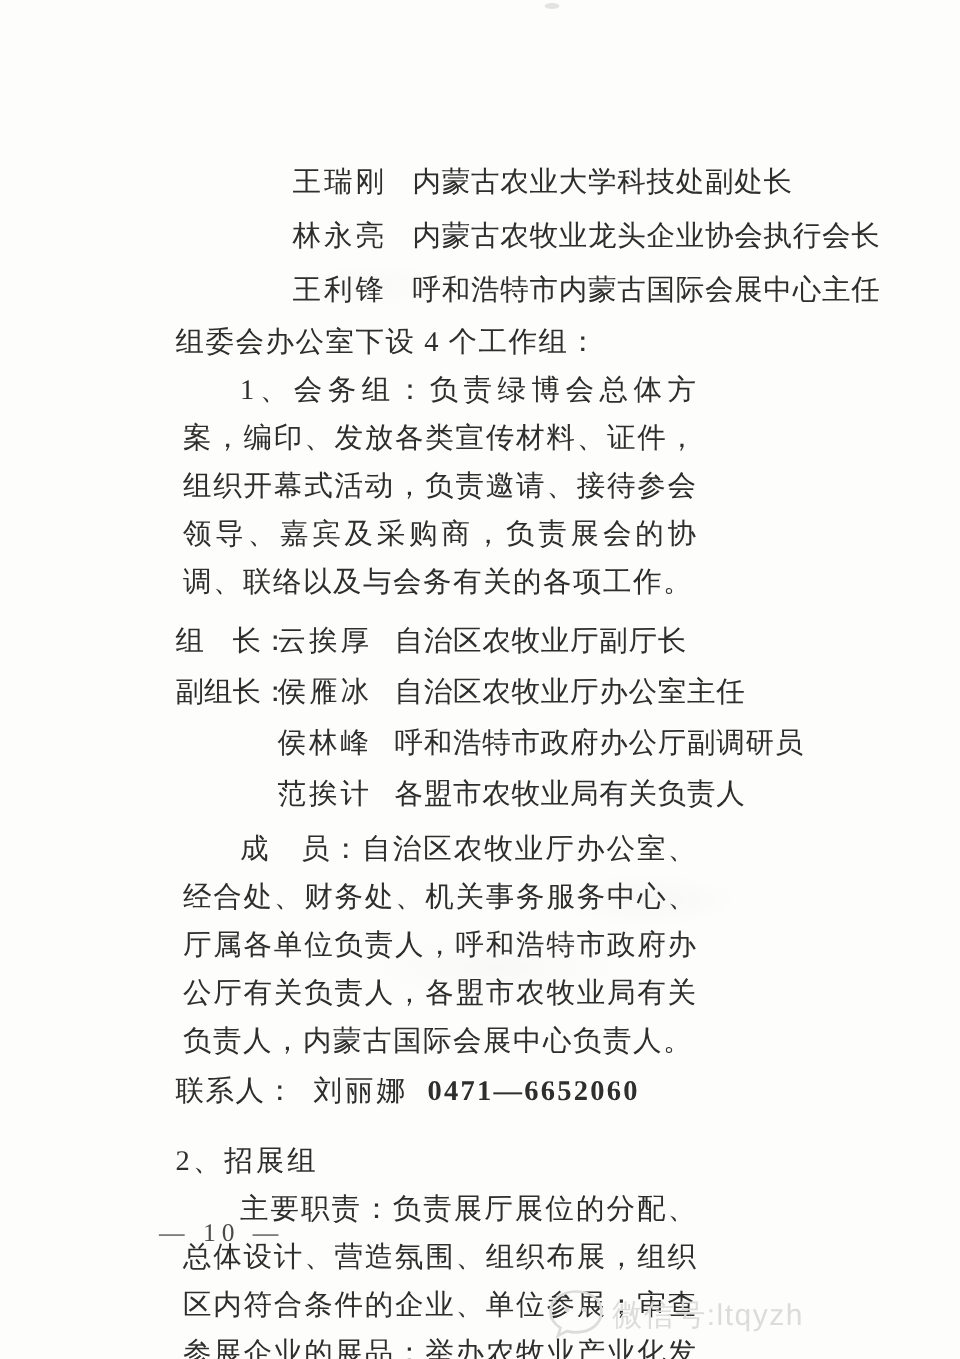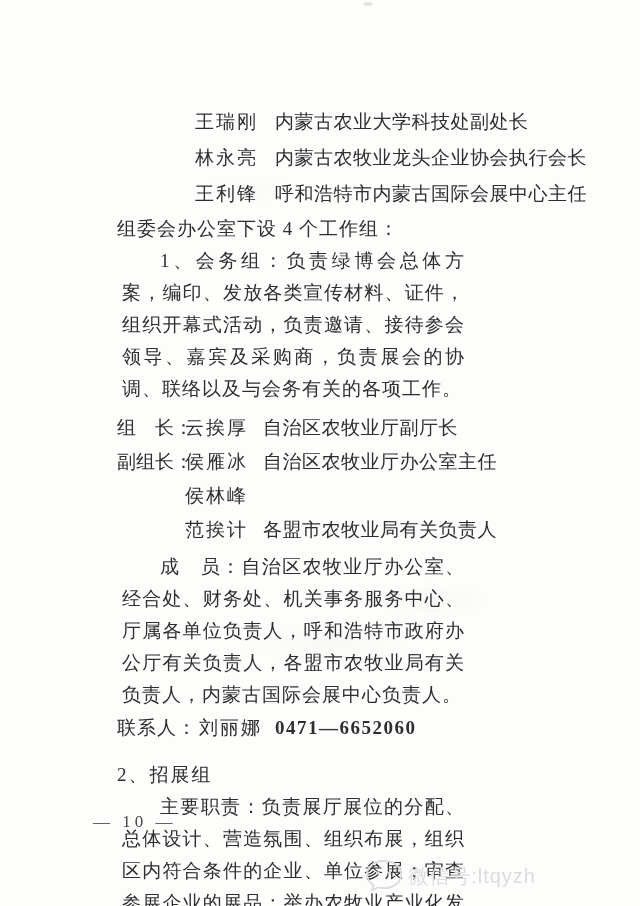--- a/index.html
+++ b/index.html
@@ -67,34 +67,34 @@
   .role-name  { width: 78px; flex: 0 0 78px; letter-spacing: 2px; }
   .role-title { letter-spacing: 0.5px; }
   .members { margin-top: 4px; }
   
   .contact-line {
     margin-left: 42px;
     height: 33px;
     line-height: 33px;
     white-space: nowrap;
   }
-  .contact-name { margin-left: 2px; letter-spacing: 2px; }
+  .contact-name { margin-left: 12px; letter-spacing: 2px; }
   .contact-phone { margin-left: 13px; letter-spacing: 1.5px; font-weight: bold; }
   
   .group2-heading {
     margin-top: 14px;
     margin-left: 42px;
     height: 33px;
     line-height: 33px;
     letter-spacing: 2px;
   }
   
   .page-number {
     position: absolute;
-    left: 93px;
+    left: 106px;
     top: 812px;
     font-size: 17px;
     color: #4a4a4a;
     letter-spacing: 4px;
   }
   
   .watermark {
     position: absolute;
     right: 4px;
     top: 858px;
@@ -138,20 +138,21 @@
         <span class="role-title">自治区农牧业厅副厅长</span>
     </div>
     <div class="role-row">
       <span class="role-label">副组长：</span>
         <span class="role-name">侯雁冰</span>
         <span class="role-title">自治区农牧业厅办公室主任</span>
     </div>
     <div class="role-row">
       <span class="role-label"></span>
         <span class="role-name">侯林峰</span>
+        <span class="role-title">呼和浩特市政府办公厅副调研员</span>
     </div>
     <div class="role-row">
       <span class="role-label"></span>
         <span class="role-name">范挨计</span>
         <span class="role-title">各盟市农牧业局有关负责人</span>
     </div>
   </div>
 
   <p class="para members">成　员：自治区农牧业厅办公室、经合处、财务处、机关事务服务中心、厅属各单位负责人，呼和浩特市政府办公厅有关负责人，各盟市农牧业局有关负责人，内蒙古国际会展中心负责人。</p>
 

